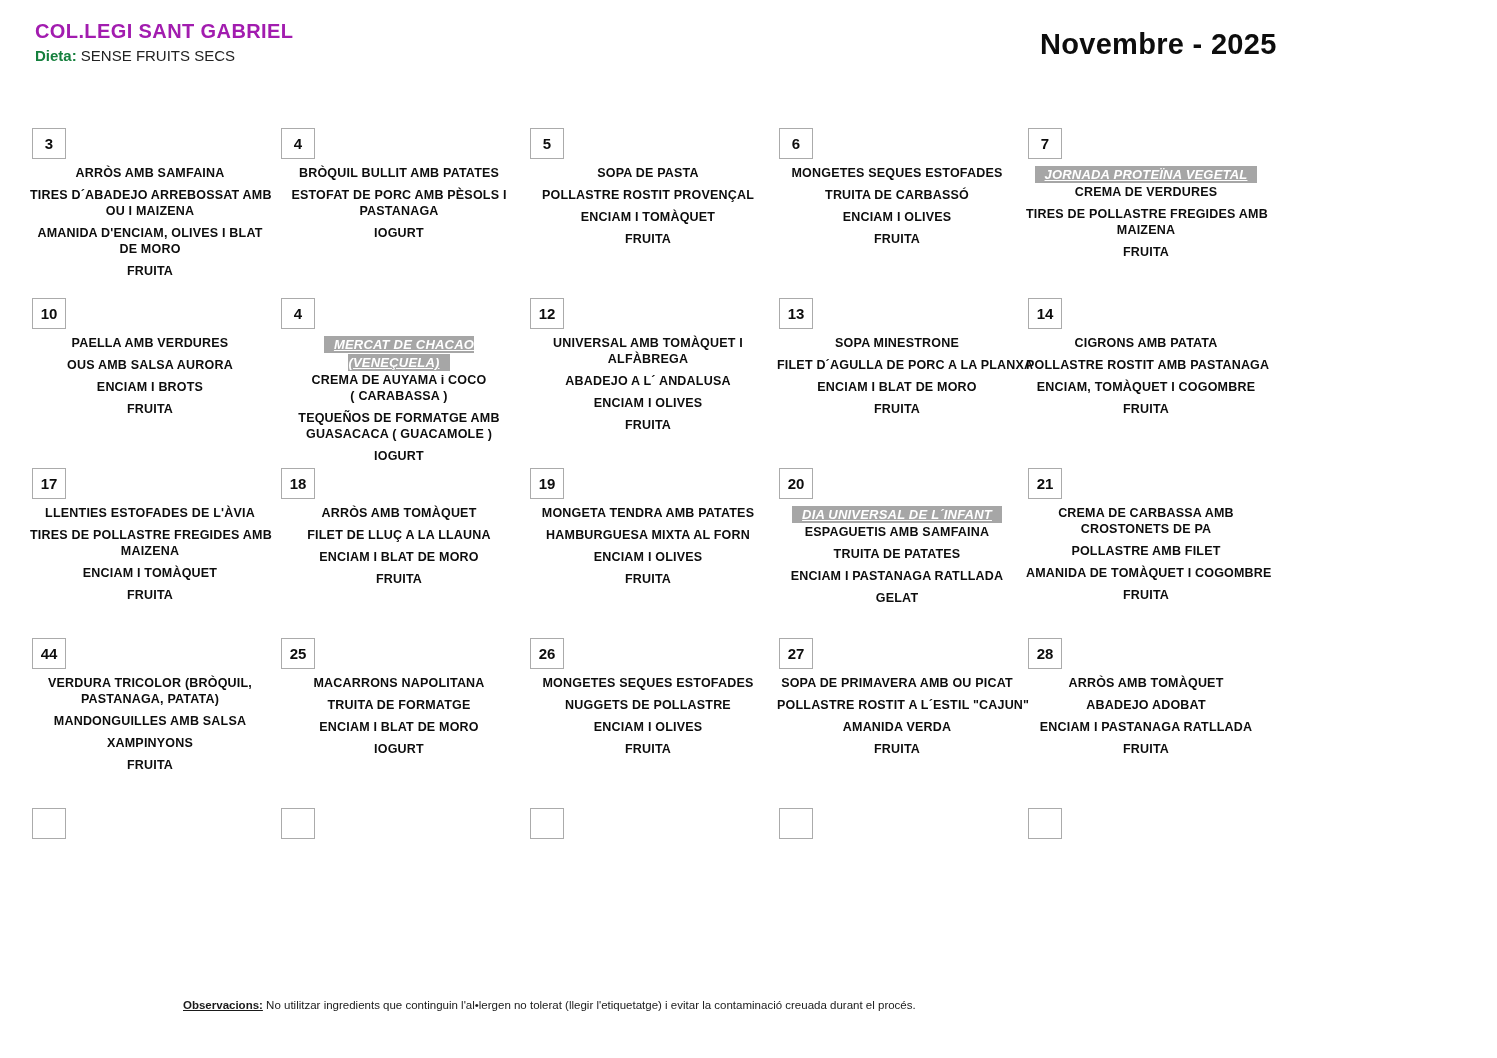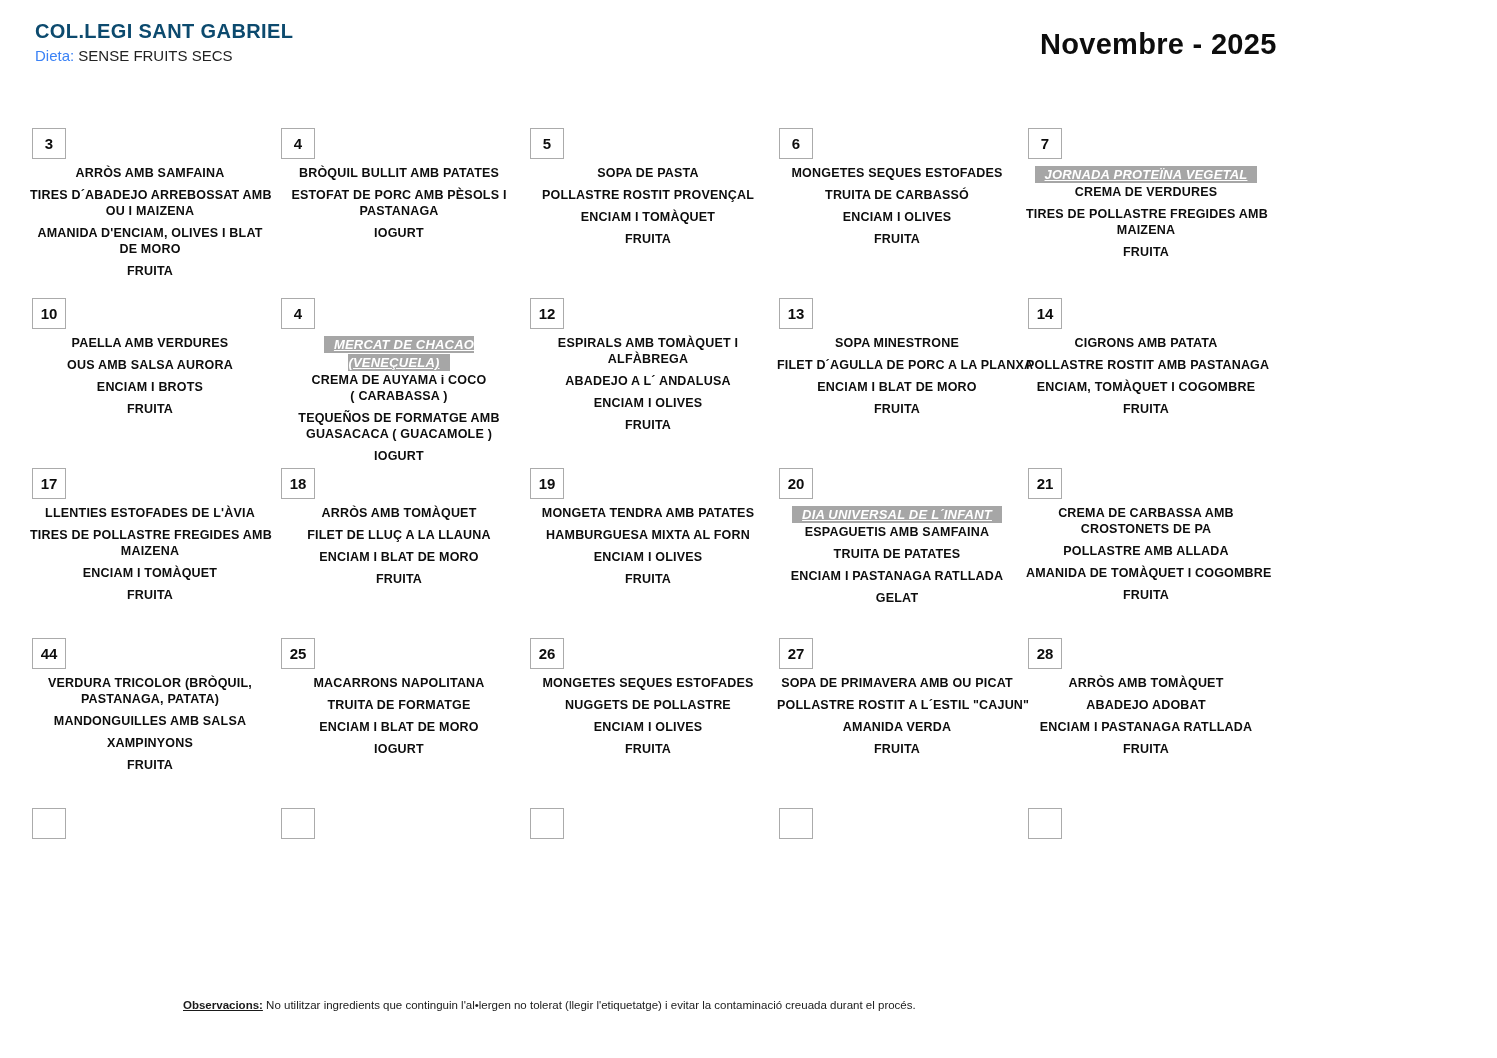--- a/index.html
+++ b/index.html
@@ -4,23 +4,23 @@
 <style>
   html,body{margin:0;padding:0;background:#fff;}
   body{
     width:1497px;height:1058px;position:relative;overflow:hidden;
     font-family:"Liberation Sans",sans-serif;color:#111;
   }
   .page{position:absolute;inset:0;background:#fff;}
 
   
   .school-header{position:absolute;left:35px;top:20px;}
-  .school-name{font-size:20px;font-weight:bold;letter-spacing:.4px;color:#0c4a6e;}
+  .school-name{font-size:20px;font-weight:bold;letter-spacing:.4px;color:#a21caf;}
   .diet-line{font-size:15px;margin-top:4px;color:#222;}
-  .diet-label{font-weight:normal;color:#3b82f6;}
+  .diet-label{font-weight:bold;color:#15803d;}
   .month-title{
     position:absolute;left:1040px;top:28px;
     font-size:29px;font-weight:bold;color:#0d0d0d;letter-spacing:.3px;
   }
 
   
   .calendar{
     position:absolute;left:26px;top:128px;
     display:grid;grid-template-columns:repeat(5,249px);grid-auto-rows:170px;
   }
@@ -145,21 +145,21 @@
           <p class="menu-item">TEQUEÑOS DE FORMATGE AMB
 GUASACACA ( GUACAMOLE )</p>
           <p class="menu-item">IOGURT</p>
         </div>
       </div>
       <div class="day-cell">
         <div class="day-box">
           <span>12</span>
         </div>
         <div class="day-menu">
-          <p class="menu-item">ESPIRALS AMB TOMÀQUET I
+          <p class="menu-item">UNIVERSAL AMB TOMÀQUET I
 ALFÀBREGA</p>
           <p class="menu-item">ABADEJO A L´ ANDALUSA</p>
           <p class="menu-item">ENCIAM I OLIVES</p>
           <p class="menu-item">FRUITA</p>
         </div>
       </div>
       <div class="day-cell">
         <div class="day-box">
           <span>13</span>
         </div>
@@ -227,21 +227,21 @@
           <p class="menu-item">GELAT</p>
         </div>
       </div>
       <div class="day-cell">
         <div class="day-box">
           <span>21</span>
         </div>
         <div class="day-menu">
           <p class="menu-item">CREMA DE CARBASSA AMB
 CROSTONETS DE PA</p>
-          <p class="menu-item">POLLASTRE AMB ALLADA</p>
+          <p class="menu-item">POLLASTRE AMB FILET</p>
           <p class="menu-item">AMANIDA DE TOMÀQUET I COGOMBRE</p>
           <p class="menu-item">FRUITA</p>
         </div>
       </div>
       <div class="day-cell">
         <div class="day-box">
           <span>44</span>
         </div>
         <div class="day-menu">
           <p class="menu-item">VERDURA TRICOLOR (BRÒQUIL,

